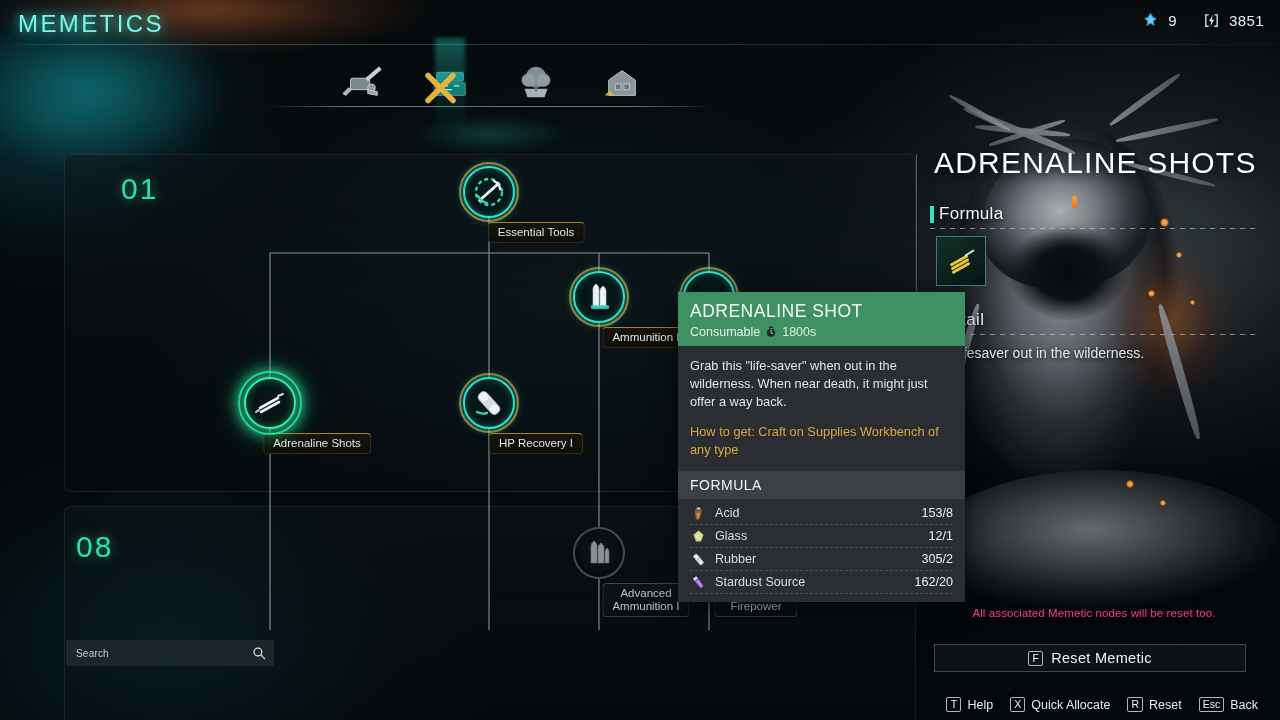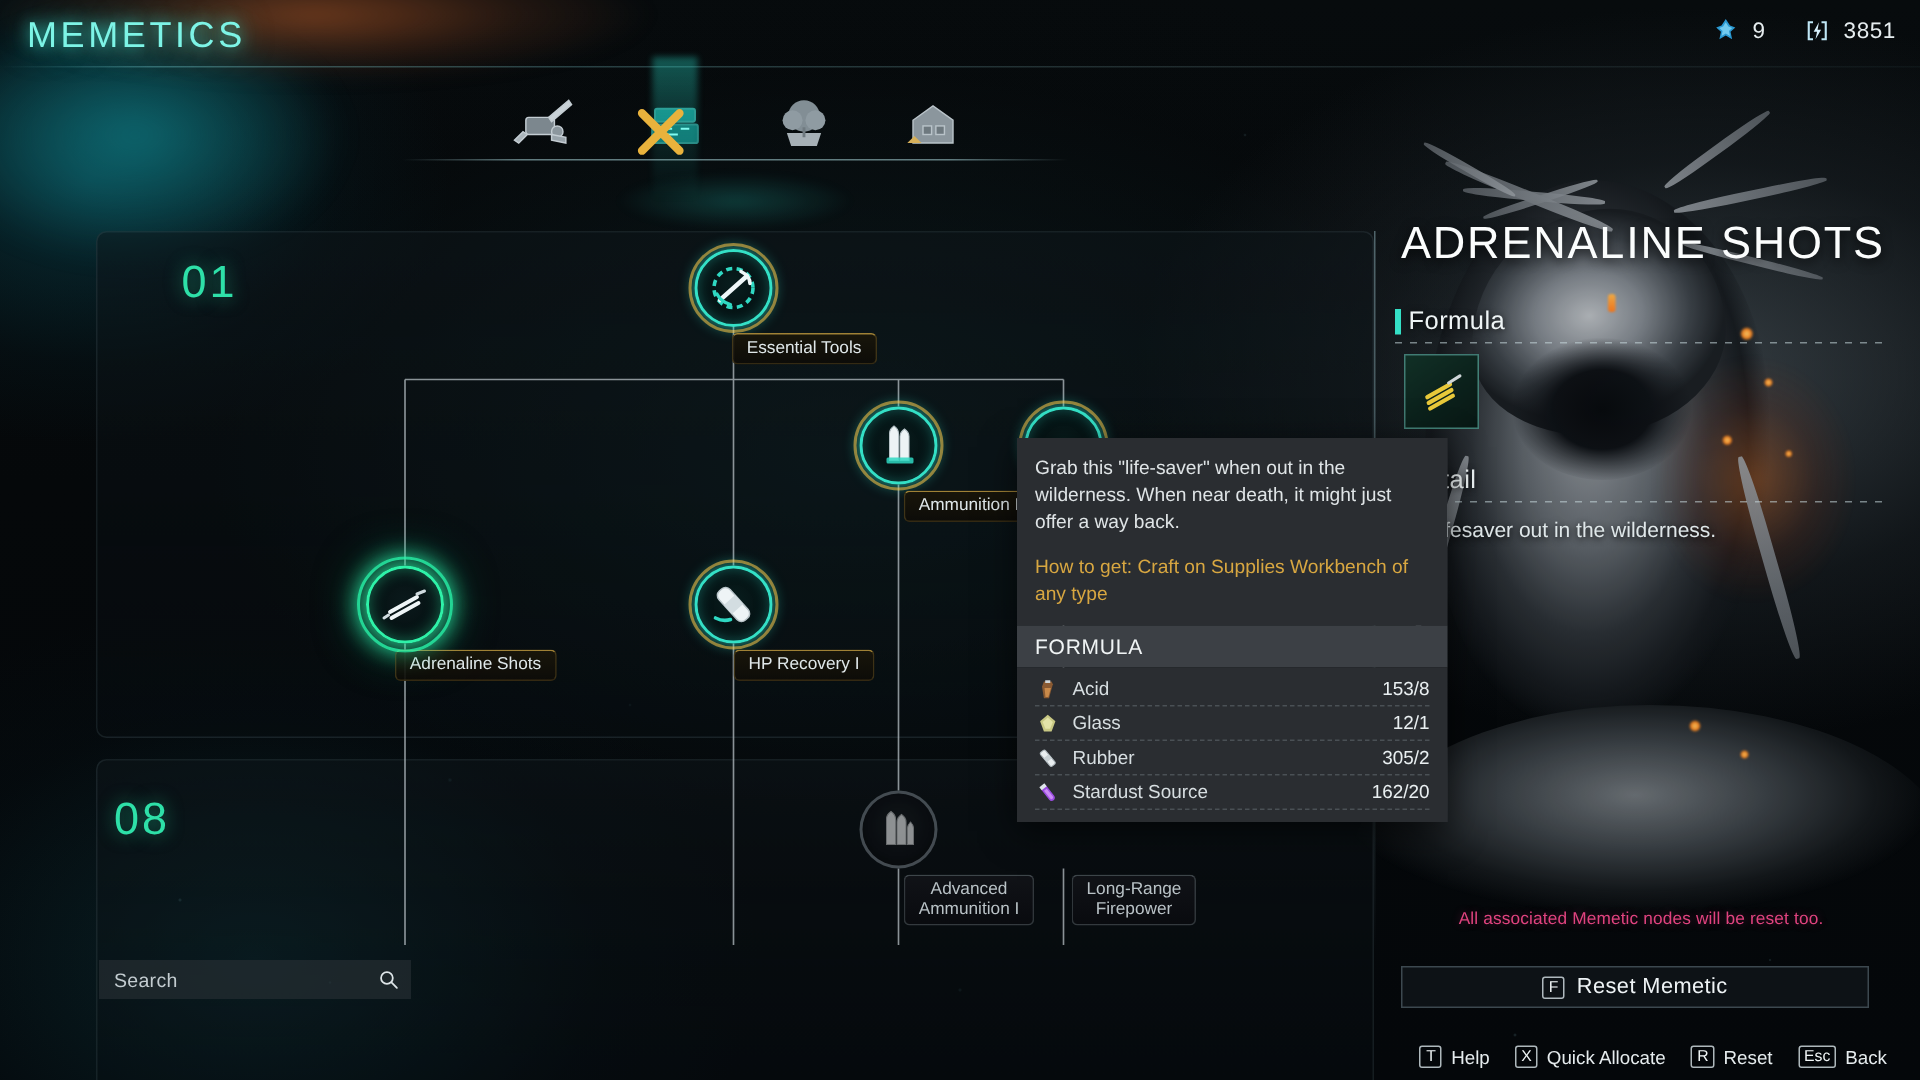--- a/index.html
+++ b/index.html
@@ -203,21 +203,21 @@
     color:#b9c2c6;
   }
   .node.locked .node-ico { opacity:.62; filter:grayscale(.75); }
 
   
   .search-box {
     position:absolute; left:66px; top:640px; width:208px; height:26px;
     background: rgba(40,48,54,.62);
     display:flex; align-items:center; padding:0 8px 0 10px; gap:6px;
   }
-  .search-ph { flex:1; font-size:13px; color:#c3ccd0; letter-spacing:.2px; }
+  .search-ph { flex:1; font-size:10px; color:#c3ccd0; letter-spacing:.2px; }
   .search-ico { width:14px; height:14px; }
 
   
   .rp-title {
     position:absolute; left:934px; top:146px; font-size:30px; letter-spacing:1.2px;
     color:#fbfdfd; font-weight:400; text-shadow: 0 2px 8px rgba(0,0,0,.85);
   }
   .rp-sec { position:absolute; left:930px; width:330px; }
   .rp-sec-head { display:flex; align-items:center; gap:0; }
   .rp-bar { width:4px; height:17px; background:#34e0c6; margin-right:5px; }
@@ -554,20 +554,32 @@
   <div class="rp-sec" id="rp-detail">
     <div class="rp-sec-head">
       <div class="rp-bar"></div>
       <div class="rp-sec-name">Detail</div>
     </div>
     <div class="rp-dash"></div>
     <div class="rp-detail-text">eal lifesaver out in the wilderness.</div>
   </div>
 
   <div class="tooltip">
+    <div class="tt-head">
+      <div class="tt-name">ADRENALINE SHOT</div>
+      <div class="tt-sub">
+        <span>Consumable</span>
+        <svg viewBox="0 0 16 16">
+          <circle cx="8" cy="9" r="5.4" fill="#1d2b24"></circle>
+          <path d="M6 1.6 H10" stroke="#1d2b24" stroke-width="2" stroke-linecap="round"></path>
+          <path d="M8 5.6 V9 L10.2 10.4" stroke="#cfe3d8" stroke-width="1.2" fill="none" stroke-linecap="round"></path>
+        </svg>
+        <span>1800s</span>
+      </div>
+    </div>
     <div class="tt-body">
       <div class="tt-desc">Grab this "life-saver" when out in the wilderness. When near death, it might just offer a way back.</div>
       <div class="tt-howto">How to get: Craft on Supplies Workbench of any type</div>
     </div>
     <div class="tt-formula-head">FORMULA</div>
     <div class="tt-rows">
 
       <div class="tt-row">
         <svg class="tt-ri" viewBox="0 0 20 20">
           <path d="M7 4 L13 4 L14 6 L11 17 L7 17 L5.5 8 Z" fill="#8a5a32"></path>

